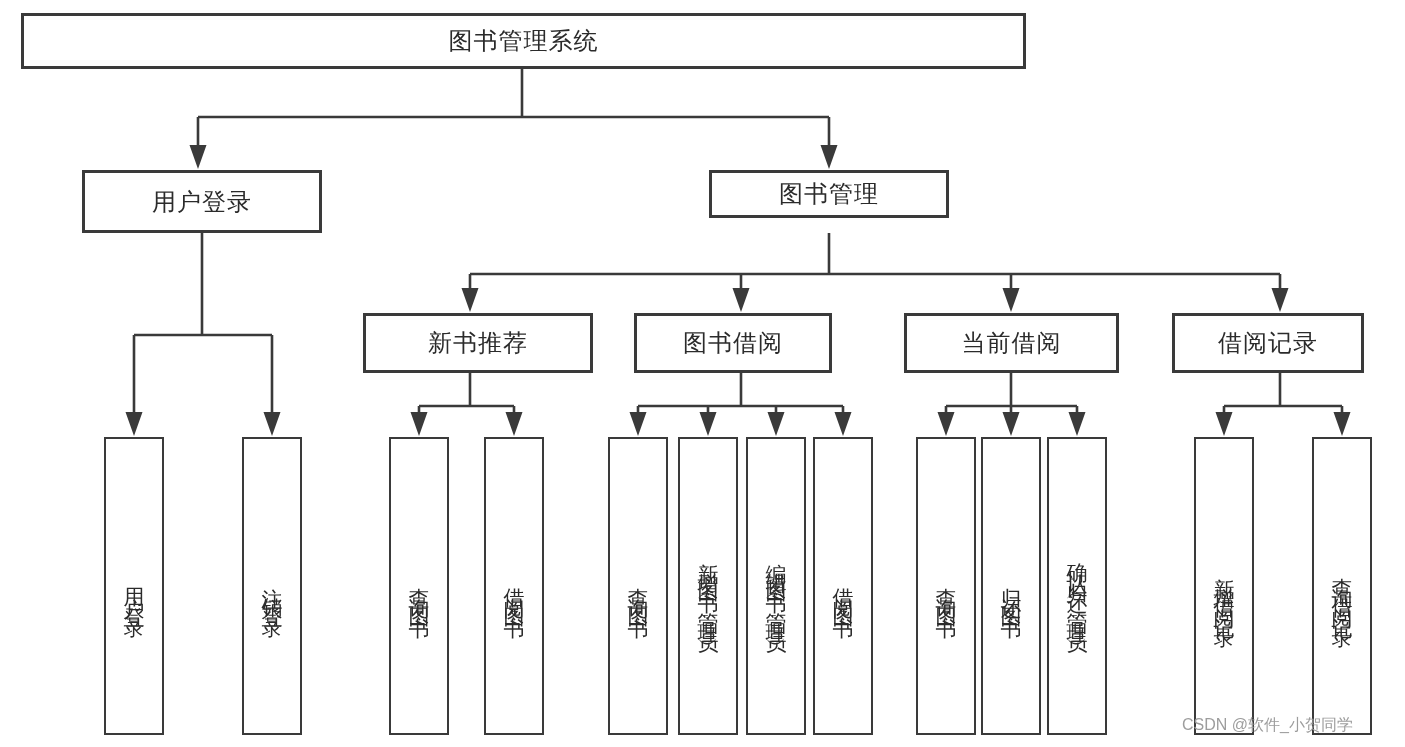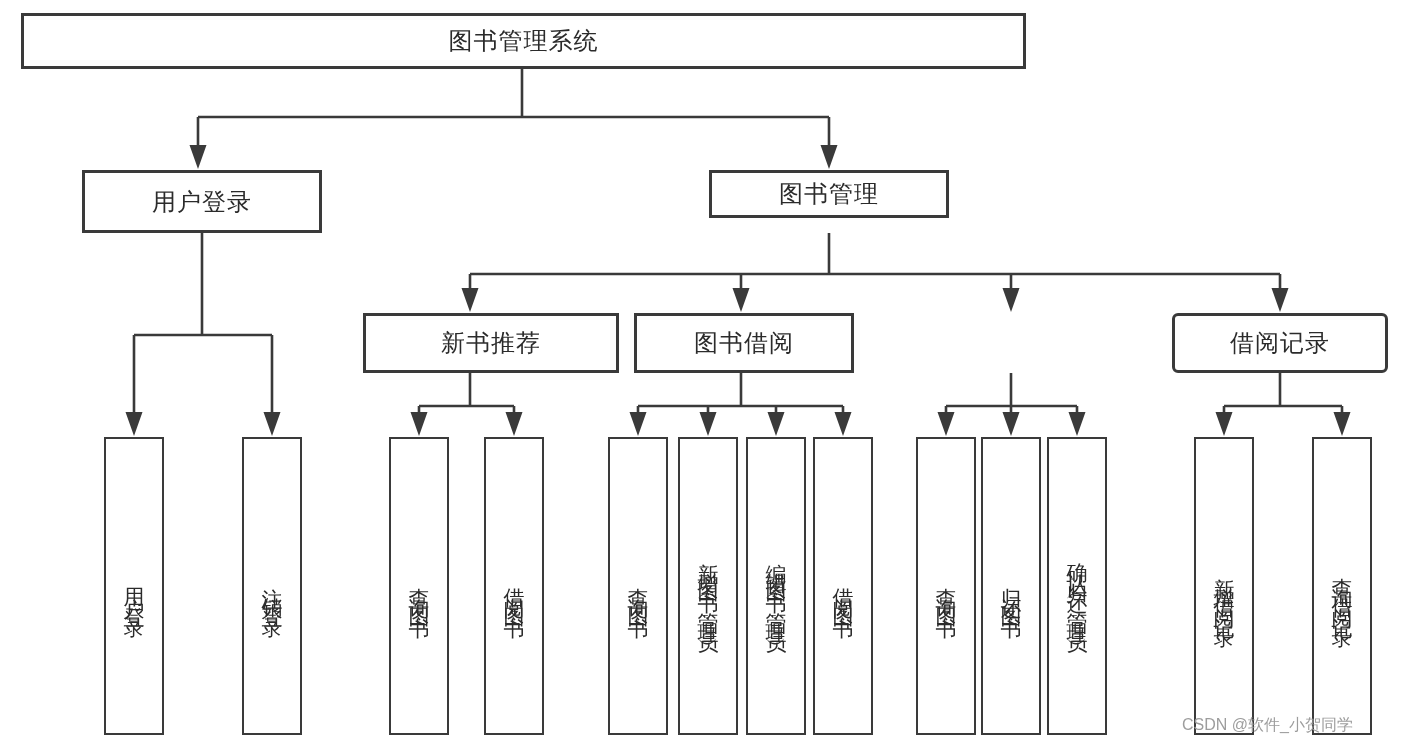--- a/index.html
+++ b/index.html
@@ -73,27 +73,30 @@
     <span class="hlabel">图书管理系统</span>
   </div>
 
   <div class="box" style="left:82px;top:170px;width:240px;height:63px;">
     <span class="hlabel">用户登录</span>
   </div>
   <div class="box" style="left:709px;top:170px;width:240px;height:48px;">
     <span class="hlabel">图书管理</span>
   </div>
 
-  <div class="box" style="left:363px;top:313px;width:256px;height:60px;">
+  <div class="box" style="left:363px;top:313px;width:230px;height:60px;">
     <span class="hlabel">新书推荐</span>
   </div>
-  <div class="box" style="left:634px;top:313px;width:220px;height:60px;">
+  <div class="box" style="left:634px;top:313px;width:198px;height:60px;">
     <span class="hlabel">图书借阅</span>
   </div>
-  <div class="box" style="left:1172px;top:313px;width:216px;height:60px;border-radius:6px;">
+  <div class="box" style="left:904px;top:313px;width:215px;height:60px;">
+    <span class="hlabel">当前借阅</span>
+  </div>
+  <div class="box" style="left:1172px;top:313px;width:192px;height:60px;">
     <span class="hlabel">借阅记录</span>
   </div>
 
   <div class="box leaf" style="left:104px;top:437px;width:60px;height:298px;">
     <span class="vlabel">用户登录</span>
   </div>
   <div class="box leaf" style="left:242px;top:437px;width:60px;height:298px;">
     <span class="vlabel">注销登录</span>
   </div>
 

